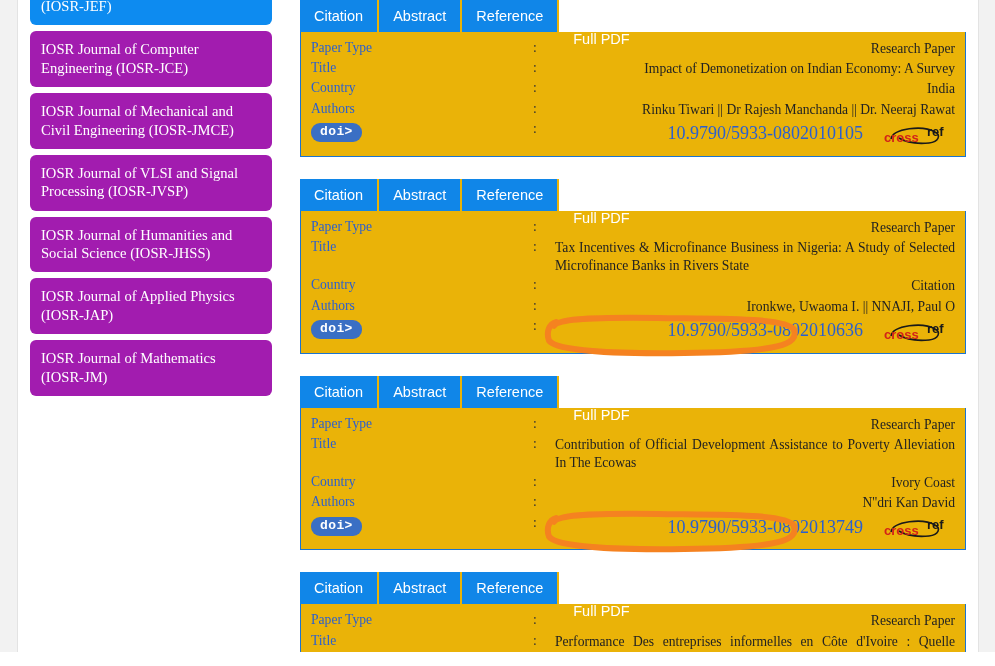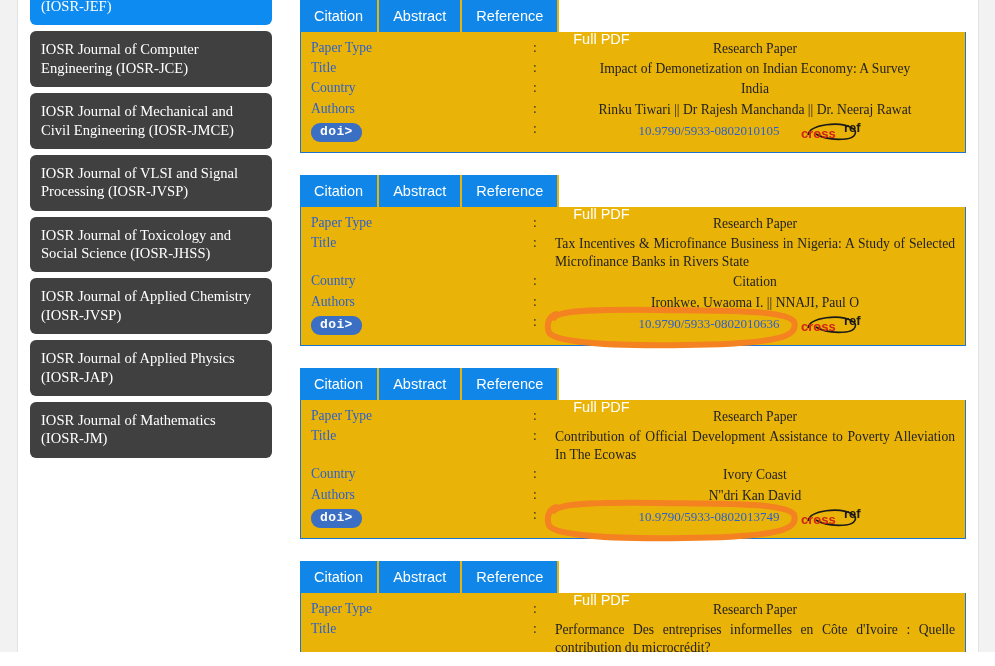--- a/index.html
+++ b/index.html
@@ -30,21 +30,21 @@
     border-left: 1px solid #e3e3e3;
   }
 
   
   .sidebar {
     position: absolute;
     left: 30px; top: -12px;
     width: 242px;
   }
   .side-item {
-    background: #404040;
+    background: #a21caf;
     color: #ffffff;
     border-radius: 6px;
     padding: 9px 11px 10px 11px;
     margin-bottom: 6px;
     font-size: 14.6px;
     line-height: 1.26;
     font-family: "Liberation Serif", serif;
     cursor: pointer;
   }
   .side-item.active {
@@ -107,42 +107,42 @@
     width: 22px;
     text-align: left;
   }
   td.val {
     color: #222222;
     text-align: justify;
     text-justify: inter-word;
     line-height: 1.34;
     padding-right: 2px;
   }
-  td.val.nojust { text-align: center; }
+  td.val.nojust { text-align: right; }
 
   
   .doi-badge {
     display: inline-block;
     background: #3a6fc4;
     color: #ffffff;
     font-family: Liberation Mono, monospace;
     font-size: 13px;
     font-weight: bold;
     letter-spacing: 0.4px;
     border-radius: 9px;
     padding: 2px 9px 3px 9px;
     line-height: 1.1;
     cursor: pointer;
     position: relative;
     top: 2px;
   }
   .doi-row td { padding-top: 4px; }
   .doi-link {
     color: #2a5fd0;
-    font-size: 13px;
+    font-size: 18px;
     text-decoration: none;
     font-family: "Liberation Serif", serif;
     cursor: pointer;
   }
   .crossref {
     display: inline-block;
     position: relative;
     width: 72px; height: 22px;
     margin-left: 20px;
     vertical-align: middle;
@@ -163,22 +163,21 @@
 <div id="page">
 
   <div class="gutter-left"></div>
   <div class="gutter-right"></div>
 
   <div class="sidebar" id="sidebar">
       <div class="side-item active">(IOSR-JEF)</div>
       <div class="side-item">IOSR Journal of Computer Engineering (IOSR-JCE)</div>
       <div class="side-item">IOSR Journal of Mechanical and Civil Engineering (IOSR-JMCE)</div>
       <div class="side-item">IOSR Journal of VLSI and Signal Processing (IOSR-JVSP)</div>
-      <div class="side-item">IOSR Journal of Toxicology and Social Science (IOSR-JHSS)</div>
-      <div class="side-item">IOSR Journal of Applied Chemistry (IOSR-JVSP)</div>
+      <div class="side-item">IOSR Journal of Humanities and Social Science (IOSR-JHSS)</div>
       <div class="side-item">IOSR Journal of Applied Physics (IOSR-JAP)</div>
       <div class="side-item">IOSR Journal of Mathematics (IOSR-JM)</div>
     </div>
 
   <div class="main" id="main">
       <div class="card">
         <div class="tabs">
           <div class="tab">Citation</div>
           <div class="tab">Abstract</div>
           <div class="tab">Reference</div>

